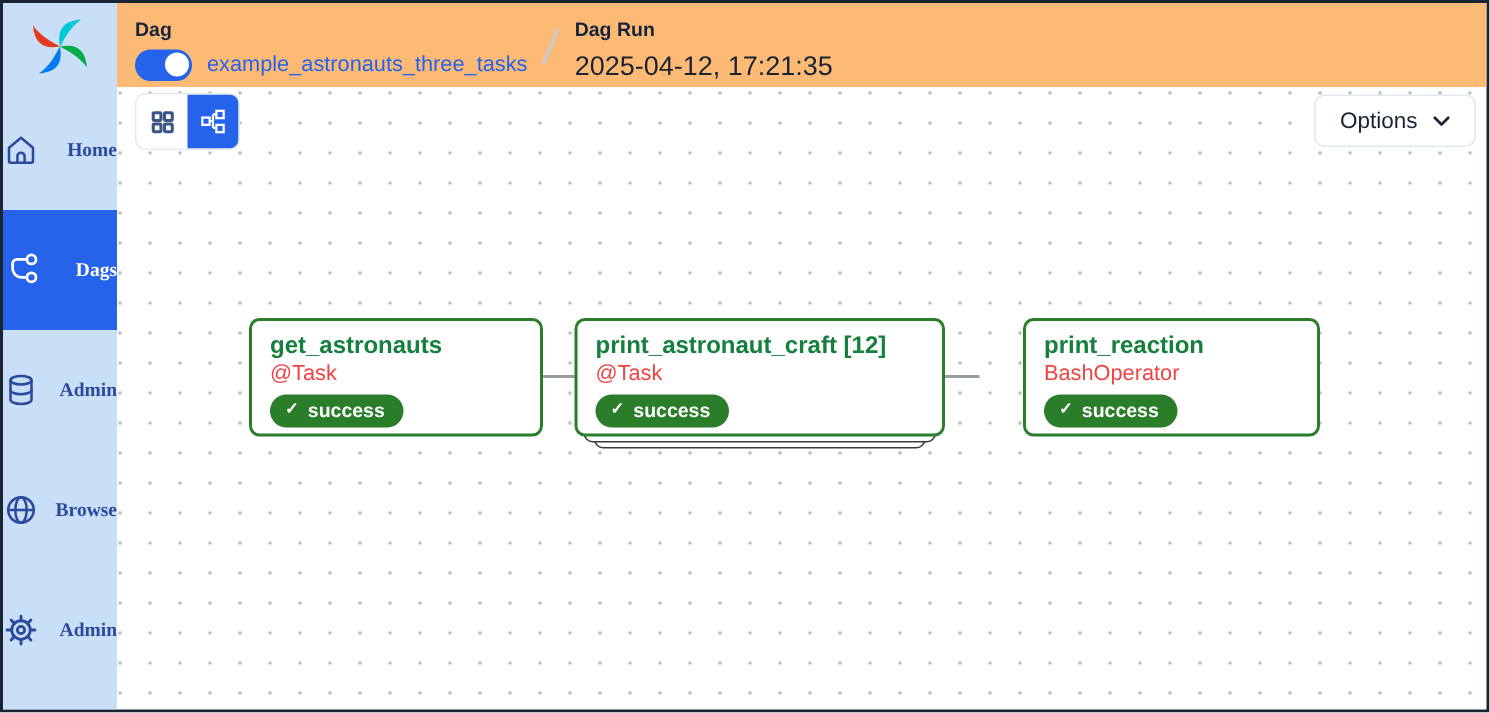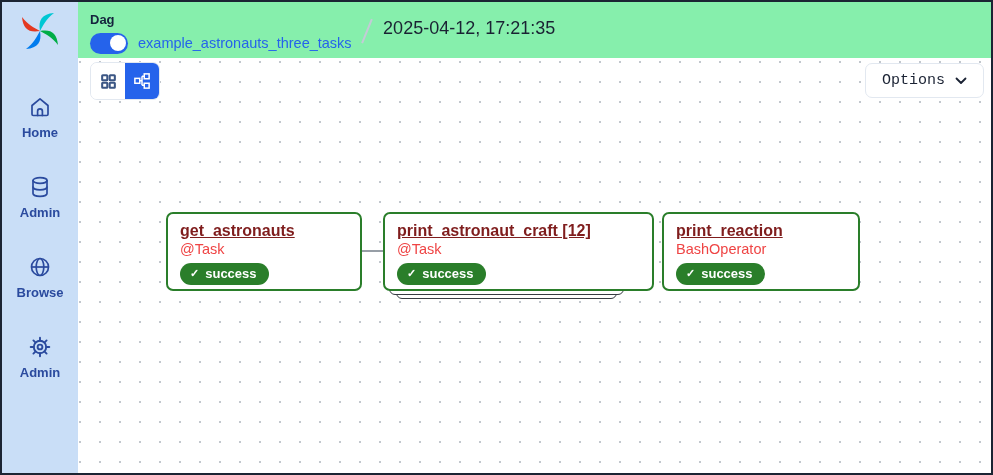--- a/index.html
+++ b/index.html
@@ -13,33 +13,34 @@
   }
 
   
   .sidebar {
     width:76px; flex:0 0 76px; height:100%;
     background:var(--sidebar_bg, #c9def7);
     display:flex; flex-direction:column; align-items:stretch;
   }
   .logo-box { height:58px; display:flex; align-items:center; justify-content:center; }
   .nav-item {
-    height:80px; display:flex; flex-direction:column; align-items:center;
-    justify-content:flex-end; gap:6px; cursor:pointer;
+    height:80px; display:flex; flex-direction:row; align-items:center;
+    justify-content:space-between; gap:6px; cursor:pointer;
     color:var(--sidebar_fg, #2a4a9e);
+    font-family:Liberation Serif, serif;
   }
   .nav-item .nav-label { font-size:13px; font-weight:600; }
   .nav-item svg { display:block; }
   .nav-item.active { background:var(--accent, #2563eb); color:#ffffff; }
 
   
   .main { flex:1; display:flex; flex-direction:column; min-width:0; }
 
   .header {
-    height:56px; flex:0 0 56px; background:#86efac;
+    height:56px; flex:0 0 56px; background:#fdba74;
     display:flex; align-items:flex-start; padding:10px 1px 0 12px;
   }
   .hgroup { display:flex; flex-direction:column; }
   .hlabel { font-size:13px; font-weight:700; color:#15233d; line-height:1.2; }
   .hrow { display:flex; align-items:center; gap:10px; margin-top:5px; }
   .toggle {
     position:relative; width:38px; height:21px; border-radius:999px;
     background:var(--accent, #2563eb); cursor:pointer; flex:0 0 auto;
   }
   .toggle .knob {
@@ -68,40 +69,40 @@
   .view-btn {
     width:34px; height:36px; display:flex; align-items:center; justify-content:center;
     background:#fff; border:none; cursor:pointer;
   }
   .view-btn.selected { background:var(--accent, #2563eb); }
 
   .options-btn {
     position:absolute; right:7px; top:5px; height:35px; padding:0 16px;
     background:#fff; border:1px solid #e2e8f0; border-radius:7px;
     display:flex; align-items:center; gap:10px; cursor:pointer;
-    font-size:15px; color:#1a2233;font-family:Liberation Mono, monospace;
+    font-size:15px; color:#1a2233;
   }
 
   .node {
     position:absolute; height:79px; background:#fff;
     border:2px solid var(--success, #2a7e2a); border-radius:7px;
     padding:8px 12px; cursor:pointer; z-index:3;
   }
-  .node-title { font-size:16px; font-weight:700; color:#7f1d1d; line-height:1.15; white-space:nowrap;text-decoration:underline; }
+  .node-title { font-size:16px; font-weight:700; color:#15803d; line-height:1.15; white-space:nowrap; }
   .node-sub { font-size:14.5px; color:#ef4444; margin-top:1px; line-height:1.2; }
   .badge {
     display:inline-flex; align-items:center; gap:6px; margin-top:4px;
     background:var(--success, #2a7e2a); color:#fff; border-radius:999px;
     padding:3px 12px 4px 10px; font-size:13px; font-weight:600;
   }
   .badge .check { font-size:11px; line-height:1; }
 
   .node1 { left:88px;  top:154px; width:196px; }
-  .node2 { left:305px; top:154px; width:271px; }
-  .node3 { left:584px; top:154px; width:198px; }
+  .node2 { left:305px; top:154px; width:247px; }
+  .node3 { left:604px; top:154px; width:198px; }
 
   .stack-layer { position:absolute; background:#fff; border:1.5px solid #363b42; }
   .stack-a { left:311px; top:230px; width:235px; height:7px; border-radius:0 0 6px 6px; z-index:2; }
   .stack-b { left:318px; top:234px; width:221px; height:7px; border-radius:0 0 6px 6px; z-index:1; }
 
   .edge { position:absolute; height:2px; background:var(--edge, #979ea6); z-index:1; }
   .edge1 { left:284px; top:192px; width:22px; }
   .edge2 { left:551px; top:192px; width:24px; }
 </style>
 </head>
@@ -122,20 +123,28 @@
     </div>
 
     <div class="nav-item">
       <svg width="24" height="24" viewBox="0 0 24 24" fill="none" stroke="currentColor" stroke-width="1.7" stroke-linecap="round" stroke-linejoin="round">
         <path d="M4 10.5 L12 3.8 L20 10.5 V19.2 a1.3 1.3 0 0 1 -1.3 1.3 H5.3 A1.3 1.3 0 0 1 4 19.2 Z"></path>
         <path d="M9.6 20.5 v-4.3 a2.4 2.4 0 0 1 4.8 0 v4.3"></path>
       </svg>
       <span class="nav-label">Home</span>
     </div>
 
+    <div class="nav-item active">
+      <svg width="26" height="26" viewBox="0 0 24 24" fill="none" stroke="currentColor" stroke-width="1.7" stroke-linecap="round">
+        <circle cx="17.5" cy="5.5" r="2.8"></circle>
+        <circle cx="17.5" cy="16.5" r="2.8"></circle>
+        <path d="M14.7 5.5 H8.5 A2.6 2.6 0 0 0 5.9 8.1 V11 a5.5 5.5 0 0 0 5.5 5.5 h3.3"></path>
+      </svg>
+      <span class="nav-label">Dags</span>
+    </div>
 
     <div class="nav-item">
       <svg width="24" height="24" viewBox="0 0 24 24" fill="none" stroke="currentColor" stroke-width="1.7" stroke-linecap="round">
         <ellipse cx="12" cy="5.5" rx="7" ry="2.8"></ellipse>
         <path d="M5 5.5 V12 c0 1.55 3.13 2.8 7 2.8 s7 -1.25 7 -2.8 V5.5"></path>
         <path d="M5 12 v6.5 c0 1.55 3.13 2.8 7 2.8 s7 -1.25 7 -2.8 V12"></path>
       </svg>
       <span class="nav-label">Admin</span>
     </div>
 
@@ -165,20 +174,21 @@
         <span class="hlabel">Dag</span>
         <div class="hrow">
           <span class="toggle">
               <span class="knob"></span>
             </span>
           <a class="dag-link">example_astronauts_three_tasks</a>
         </div>
       </div>
       <div class="crumb-slash"></div>
       <div class="hgroup">
+        <span class="hlabel">Dag Run</span>
         <span class="run-time">2025-04-12, 17:21:35</span>
       </div>
     </header>
 
     <div class="canvas">
 
       <div class="view-toggle">
         <button class="view-btn">
           <svg width="19" height="19" viewBox="0 0 24 24" fill="none" stroke="#3b5684" stroke-width="2.6">
             <rect x="4" y="4" width="6.5" height="6.5" rx="0.8"></rect>

